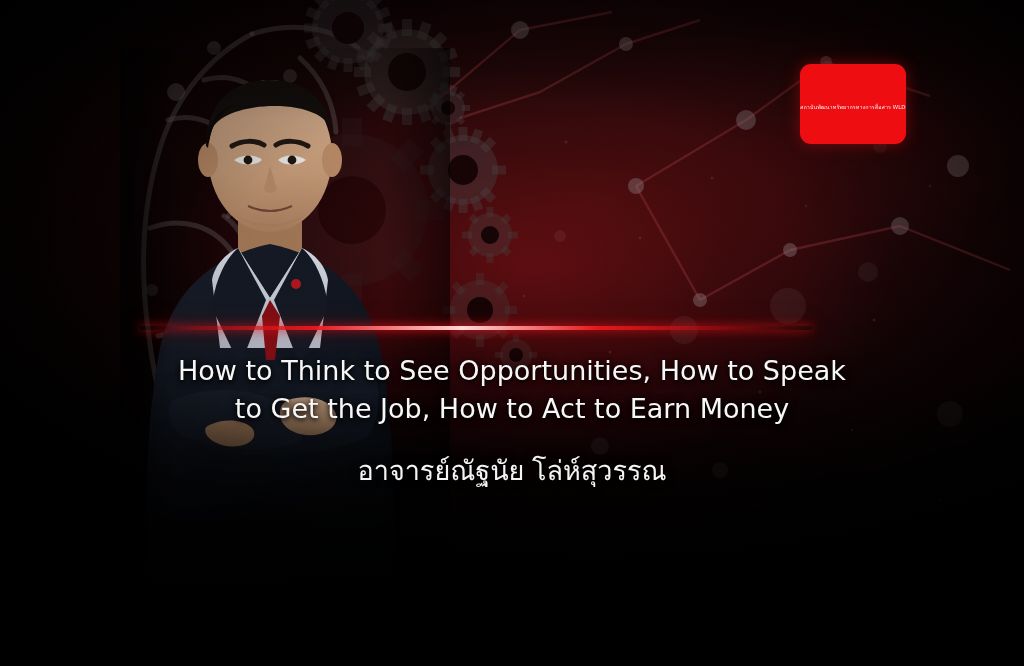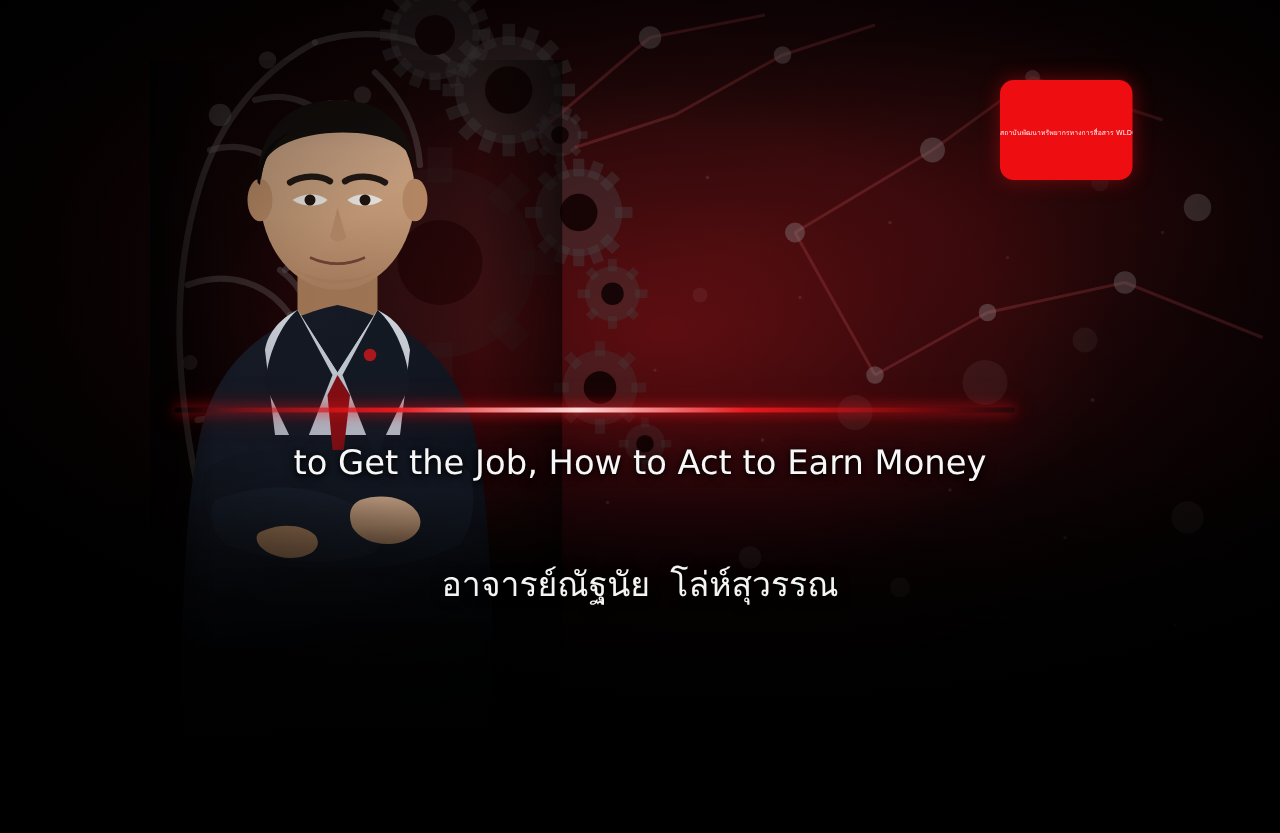--- a/index.html
+++ b/index.html
@@ -131,21 +131,21 @@
     line-height:38px;
     color:#f7f7f7;
     text-shadow:0 0 10px rgba(0,0,0,0.9), 0 2px 4px rgba(0,0,0,0.85);
   }
   .subtitle-line { display:block; }
 
   .speaker {
     position:absolute;
     left:0; right:0; top:452px;
     text-align:center;
-    font-family:Liberation Mono, monospace;
+    font-family:Liberation Sans, sans-serif;
     font-weight:400;
     font-size:27px;
     line-height:38px;
     color:#f4f4f4;
     text-shadow:0 0 10px rgba(0,0,0,0.9);
   }
 </style>
 </head>
 <body>
 
@@ -461,18 +461,19 @@
     <div class="logo-th">สถาบันพัฒนาทรัพยากรทางการสื่อสาร WLDC</div>
     <div class="logo-en">Institute of Potential Communication Development</div>
     <div class="logo-main">WLDC</div>
   </div>
 
 
   <div class="divider-haze"></div>
   <div class="divider"></div>
 
   <div class="subtitle">
+    <span class="subtitle-line">How to Think to See Opportunities, How to Speak</span>
     <span class="subtitle-line">to Get the Job, How to Act to Earn Money</span>
   </div>
 
   <div class="speaker">อาจารย์ณัฐนัย โล่ห์สุวรรณ</div>
 
 </div>
 
 </body></html>

